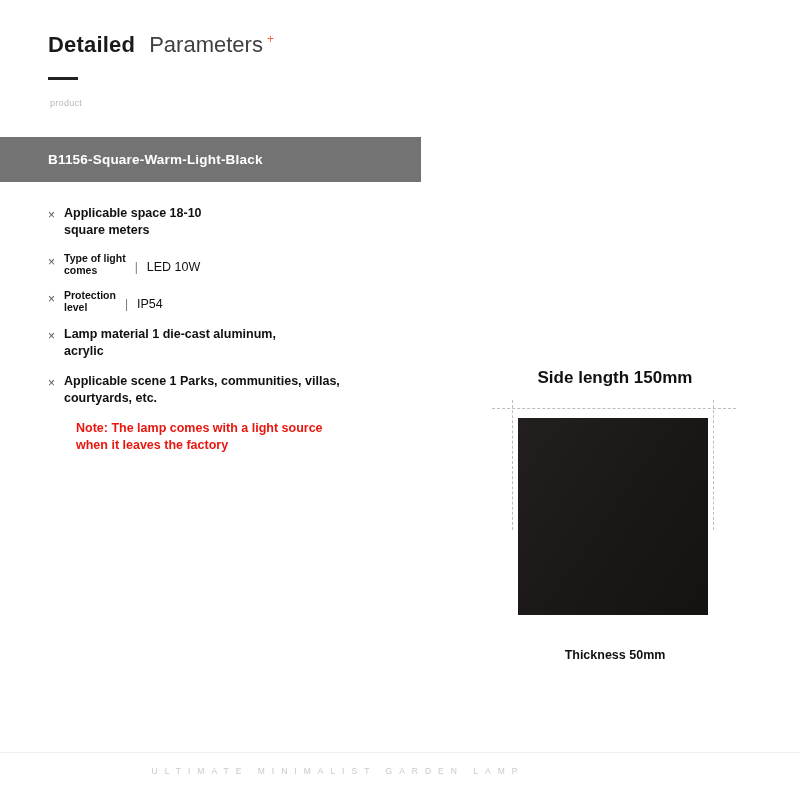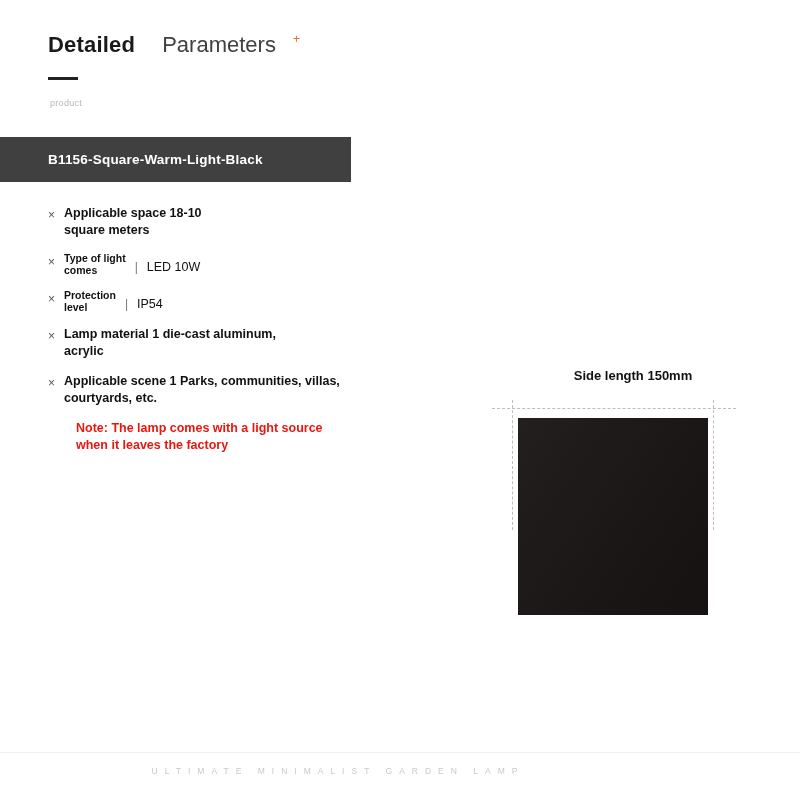--- a/index.html
+++ b/index.html
@@ -22,21 +22,20 @@
     height: 800px;
   }
 
   
   .heading {
     position: absolute;
     left: 48px;
     top: 32px;
     display: flex;
     align-items: flex-start;
-    gap: 13px;
   }
   .heading .h-bold {
     font-size: 22px;
     font-weight: bold;
     letter-spacing: 0.2px;
     color: #1a1a1a;
   }
   .heading .h-light {
     font-size: 22px;
     font-weight: normal;
@@ -66,23 +65,23 @@
     font-size: 9px;
     color: #b8b8b8;
     letter-spacing: 0.3px;
   }
 
   
   .title-bar {
     position: absolute;
     left: 0;
     top: 137px;
-    width: 351px;
+    width: 421px;
     height: 45px;
-    background: #404040;
+    background: #737373;
     display: flex;
     align-items: center;
   }
   .title-bar .title-text {
     color: #ffffff;
     font-size: 13.5px;
     font-weight: bold;
     margin-left: 48px;
     letter-spacing: 0.2px;
   }
@@ -154,25 +153,25 @@
   
   .diagram {
     position: absolute;
     left: 470px;
     top: 360px;
     width: 290px;
     height: 320px;
   }
   .dim-top-label {
     position: absolute;
-    left: 18px;
+    left: 0;
     top: 8px;
     width: 290px;
     text-align: center;
-    font-size: 13px;
+    font-size: 17px;
     font-weight: bold;
     color: #111;
   }
   .dim-bottom-label {
     position: absolute;
     left: 0;
     top: 288px;
     width: 290px;
     text-align: center;
     font-size: 12.5px;
@@ -292,18 +291,19 @@
 
     <div class="note">Note: The lamp comes with a light source when it leaves the factory</div>
   </div>
 
   <div class="diagram">
     <div class="dim-top-label">Side length 150mm</div>
     <div class="guide guide-h guide-top"></div>
     <div class="guide guide-v guide-left"></div>
     <div class="guide guide-v guide-right"></div>
     <div class="product-block"></div>
+    <div class="dim-bottom-label">Thickness 50mm</div>
   </div>
 
   <div class="footer-rule"></div>
   <div class="footer">ULTIMATE MINIMALIST GARDEN LAMP</div>
 
 </div>
 
 </body></html>

